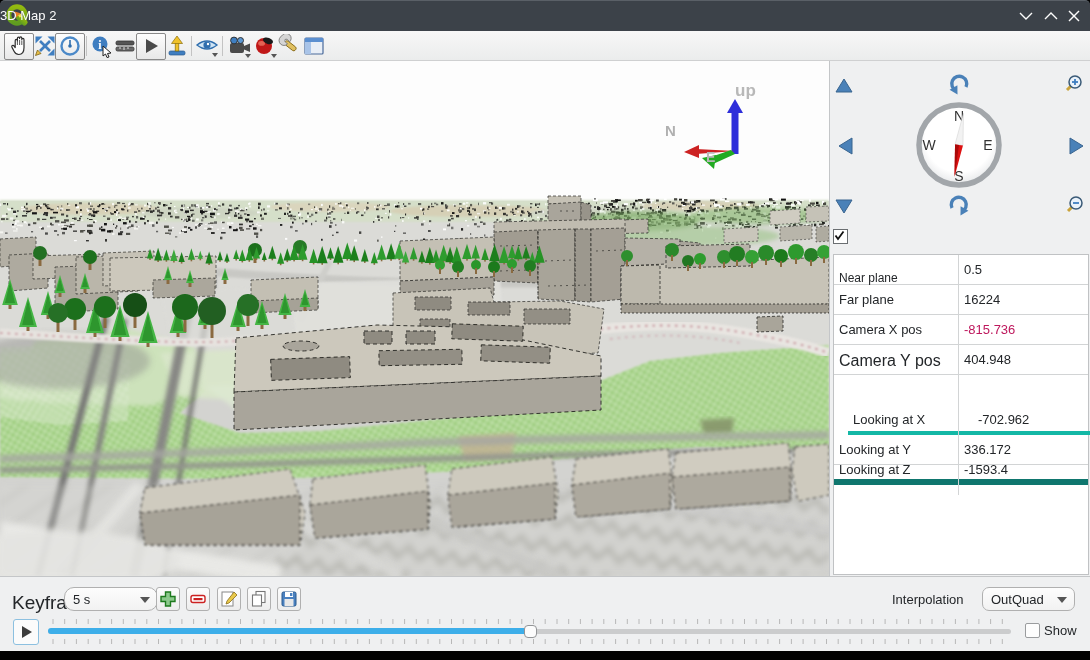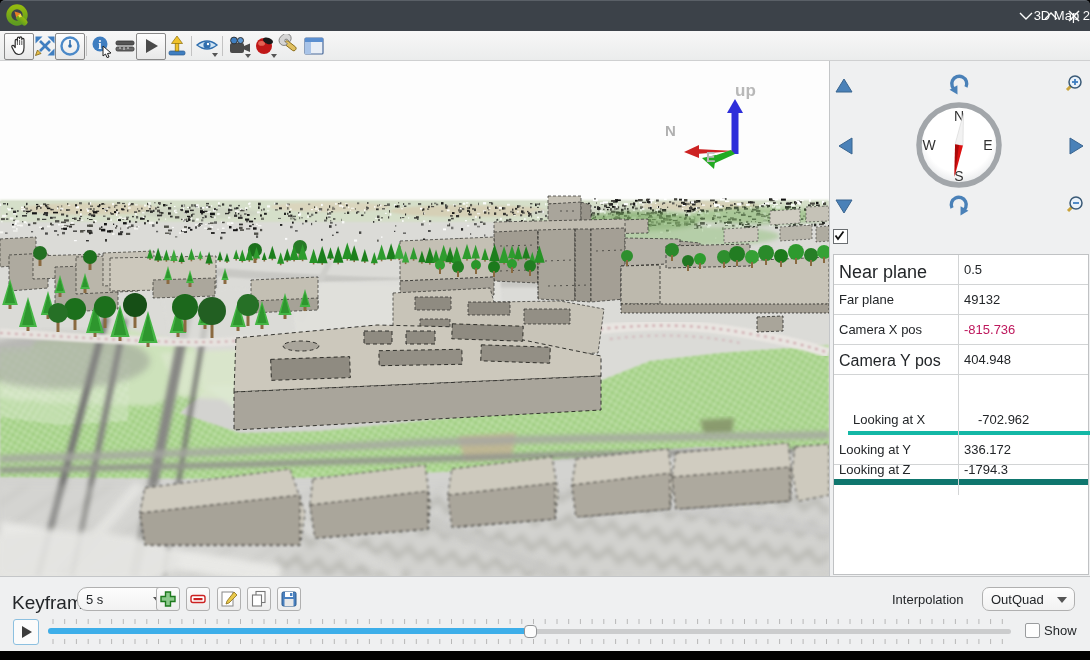--- a/index.html
+++ b/index.html
@@ -11,21 +11,21 @@
       <linearGradient id="qg" x1="0" y1="0" x2="0" y2="1">
         <stop offset="0" stop-color="#93b90f"></stop>
         <stop offset="1" stop-color="#5f9c20"></stop>
       </linearGradient>
     </defs>
   <circle cx="12" cy="12" r="8.2" fill="none" stroke="url(#qg)" stroke-width="5"></circle>
   <rect x="12" y="10.5" width="13" height="6" rx="2.4" transform="rotate(42 13 13)" fill="url(#qg)"></rect>
   <polygon points="9.5,8.5 15.5,10.2 11.2,14.5" fill="#e87e26"></polygon>
   <polygon points="13.2,12.2 15.8,10.5 16.8,13.8 14.4,14.4" fill="#f0e04a"></polygon>
 </svg>
-<div style="position:absolute;left:0;top:0;width:1090px;height:31px;line-height:31px;text-align:right;font-size:13px;color:#fcfcfc">3D Map 2</div>
+<div style="position:absolute;left:0;top:0;width:1090px;height:31px;line-height:31px;text-align:left;font-size:13px;color:#fcfcfc">3D Map 2</div>
 <svg width="80" height="24" viewBox="0 0 80 24" style="position:absolute;left:1010px;top:4px" fill="none" stroke="#fcfcfc" stroke-width="1.4">
   <polyline points="10,9 16,15 22,9"></polyline>
   <polyline points="35,15 41,9 47,15"></polyline>
   <line x1="59" y1="7" x2="69" y2="17"></line>
     <line x1="69" y1="7" x2="59" y2="17"></line>
 </svg>
 
 <div style="position:absolute;left:0;top:31px;width:1090px;height:30px;background:linear-gradient(#f7f7f7,#ebecec);border-bottom:1px solid #cfd0d1;box-sizing:border-box"></div>
 <div style="position:absolute;left:4px;top:33px;width:28px;height:25px;border:1px solid #898989;border-radius:2px;background:linear-gradient(#fdfdfd,#e8e8e8)"></div>
 <svg width="24" height="24" viewBox="0 0 24 24" style="position:absolute;left:7px;top:34px">
@@ -1948,54 +1948,54 @@
       <polygon points="50,82 46,50 54,50" fill="#dd1111"></polygon>
       <polygon points="50,82 46,50 50,50" fill="#aa0808"></polygon>
     </g>
   </svg>
   <div style="position:absolute;left:3px;top:168px;width:13px;height:13px;background:#fff;border:1px solid #6a6e71"></div>
   <svg width="13" height="13" viewBox="0 0 13 13" style="position:absolute;left:3px;top:168px">
       <polyline points="2.5,6.5 5,10 10.5,2.5" fill="none" stroke="#111" stroke-width="1.8"></polyline>
     </svg>
   <div style="position:absolute;left:3px;top:193px;width:256px;height:321px;background:#fff;border:1px solid #c0c2c4;box-sizing:border-box">
     <div style="position:absolute;left:0;top:0px;width:100%;height:30px;border-bottom:1px solid #d2d4d5;box-sizing:border-box">
-        <div style="position:absolute;left:5px;top:7px;font-size:18px;color:#232629">Near plane</div>
+        <div style="position:absolute;left:5px;top:16px;font-size:12px;color:#232629">Near plane</div>
         <div style="position:absolute;left:130px;top:7px;font-size:13px;color:#232629">0.5</div>
       </div>
       <div style="position:absolute;left:0;top:30px;width:100%;height:30px;border-bottom:1px solid #d2d4d5;box-sizing:border-box">
         <div style="position:absolute;left:5px;top:7px;font-size:13px;color:#232629">Far plane</div>
-        <div style="position:absolute;left:130px;top:7px;font-size:13px;color:#232629">49132</div>
+        <div style="position:absolute;left:130px;top:7px;font-size:13px;color:#232629">16224</div>
       </div>
       <div style="position:absolute;left:0;top:60px;width:100%;height:30px;border-bottom:1px solid #d2d4d5;box-sizing:border-box">
         <div style="position:absolute;left:5px;top:7px;font-size:13px;color:#232629">Camera X pos</div>
         <div style="position:absolute;left:130px;top:7px;font-size:13px;color:#be185d">-815.736</div>
       </div>
       <div style="position:absolute;left:0;top:90px;width:100%;height:30px;border-bottom:1px solid #d2d4d5;box-sizing:border-box">
         <div style="position:absolute;left:5px;top:7px;font-size:16px;color:#232629">Camera Y pos</div>
         <div style="position:absolute;left:130px;top:7px;font-size:13px;color:#232629">404.948</div>
       </div>
       <div style="position:absolute;left:14px;top:150px;width:100%;height:30px;border-bottom:4px solid #14b8a6;box-sizing:border-box">
         <div style="position:absolute;left:5px;top:7px;font-size:13px;color:#232629">Looking at X</div>
         <div style="position:absolute;left:130px;top:7px;font-size:13px;color:#232629">-702.962</div>
       </div>
       <div style="position:absolute;left:0;top:180px;width:100%;height:30px;border-bottom:1px solid #d2d4d5;box-sizing:border-box">
         <div style="position:absolute;left:5px;top:7px;font-size:13px;color:#232629">Looking at Y</div>
         <div style="position:absolute;left:130px;top:7px;font-size:13px;color:#232629">336.172</div>
       </div>
       <div style="position:absolute;left:0;top:200px;width:100%;height:30px;border-bottom:6px solid #0f766e;box-sizing:border-box">
         <div style="position:absolute;left:5px;top:7px;font-size:13px;color:#232629">Looking at Z</div>
-        <div style="position:absolute;left:130px;top:7px;font-size:13px;color:#232629">-1794.3</div>
+        <div style="position:absolute;left:130px;top:7px;font-size:13px;color:#232629">-1593.4</div>
       </div>
       <div style="position:absolute;left:124px;top:0;width:1px;height:240px;background:#d2d4d5"></div>
   </div>
 </div>
 
 <div style="position:absolute;left:0;top:576px;width:1090px;height:75px;background:#eff0f1;border-top:1px solid #c4c6c8;box-sizing:border-box"></div>
 <div style="position:absolute;left:12px;top:592px;font-size:19px;color:#232629">Keyframe</div>
-<div style="position:absolute;left:77px;top:587px;width:94px;height:24px;border:1px solid #b0b0b0;border-radius:10px;background:linear-gradient(#fdfdfd,#f2f2f2);box-sizing:border-box">
+<div style="position:absolute;left:64px;top:587px;width:94px;height:24px;border:1px solid #b0b0b0;border-radius:10px;background:linear-gradient(#fdfdfd,#f2f2f2);box-sizing:border-box">
   <div style="position:absolute;left:8px;top:4px;font-size:13px;color:#232629">5 s</div>
   <svg width="10" height="6" viewBox="0 0 10 6" style="position:absolute;right:7px;top:9px">
       <polygon points="0,0 10,0 5,6" fill="#555"></polygon>
     </svg>
 </div>
 <div style="position:absolute;left:156px;top:587px;width:24px;height:24px;border:1px solid #b0b0b0;border-radius:3px;background:linear-gradient(#fdfdfd,#ededed);box-sizing:border-box"></div>
 <svg width="18" height="18" viewBox="0 0 18 18" style="position:absolute;left:159px;top:590px">
     <path d="M6.5,2 h5 v4.5 h4.5 v5 h-4.5 v4.5 h-5 v-4.5 h-4.5 v-5 h4.5 z" fill="#8cc98c" stroke="#1e7a1e" stroke-width="1.4"></path>
   </svg>
 <div style="position:absolute;left:186px;top:587px;width:24px;height:24px;border:1px solid #b0b0b0;border-radius:3px;background:linear-gradient(#fdfdfd,#ededed);box-sizing:border-box"></div>

